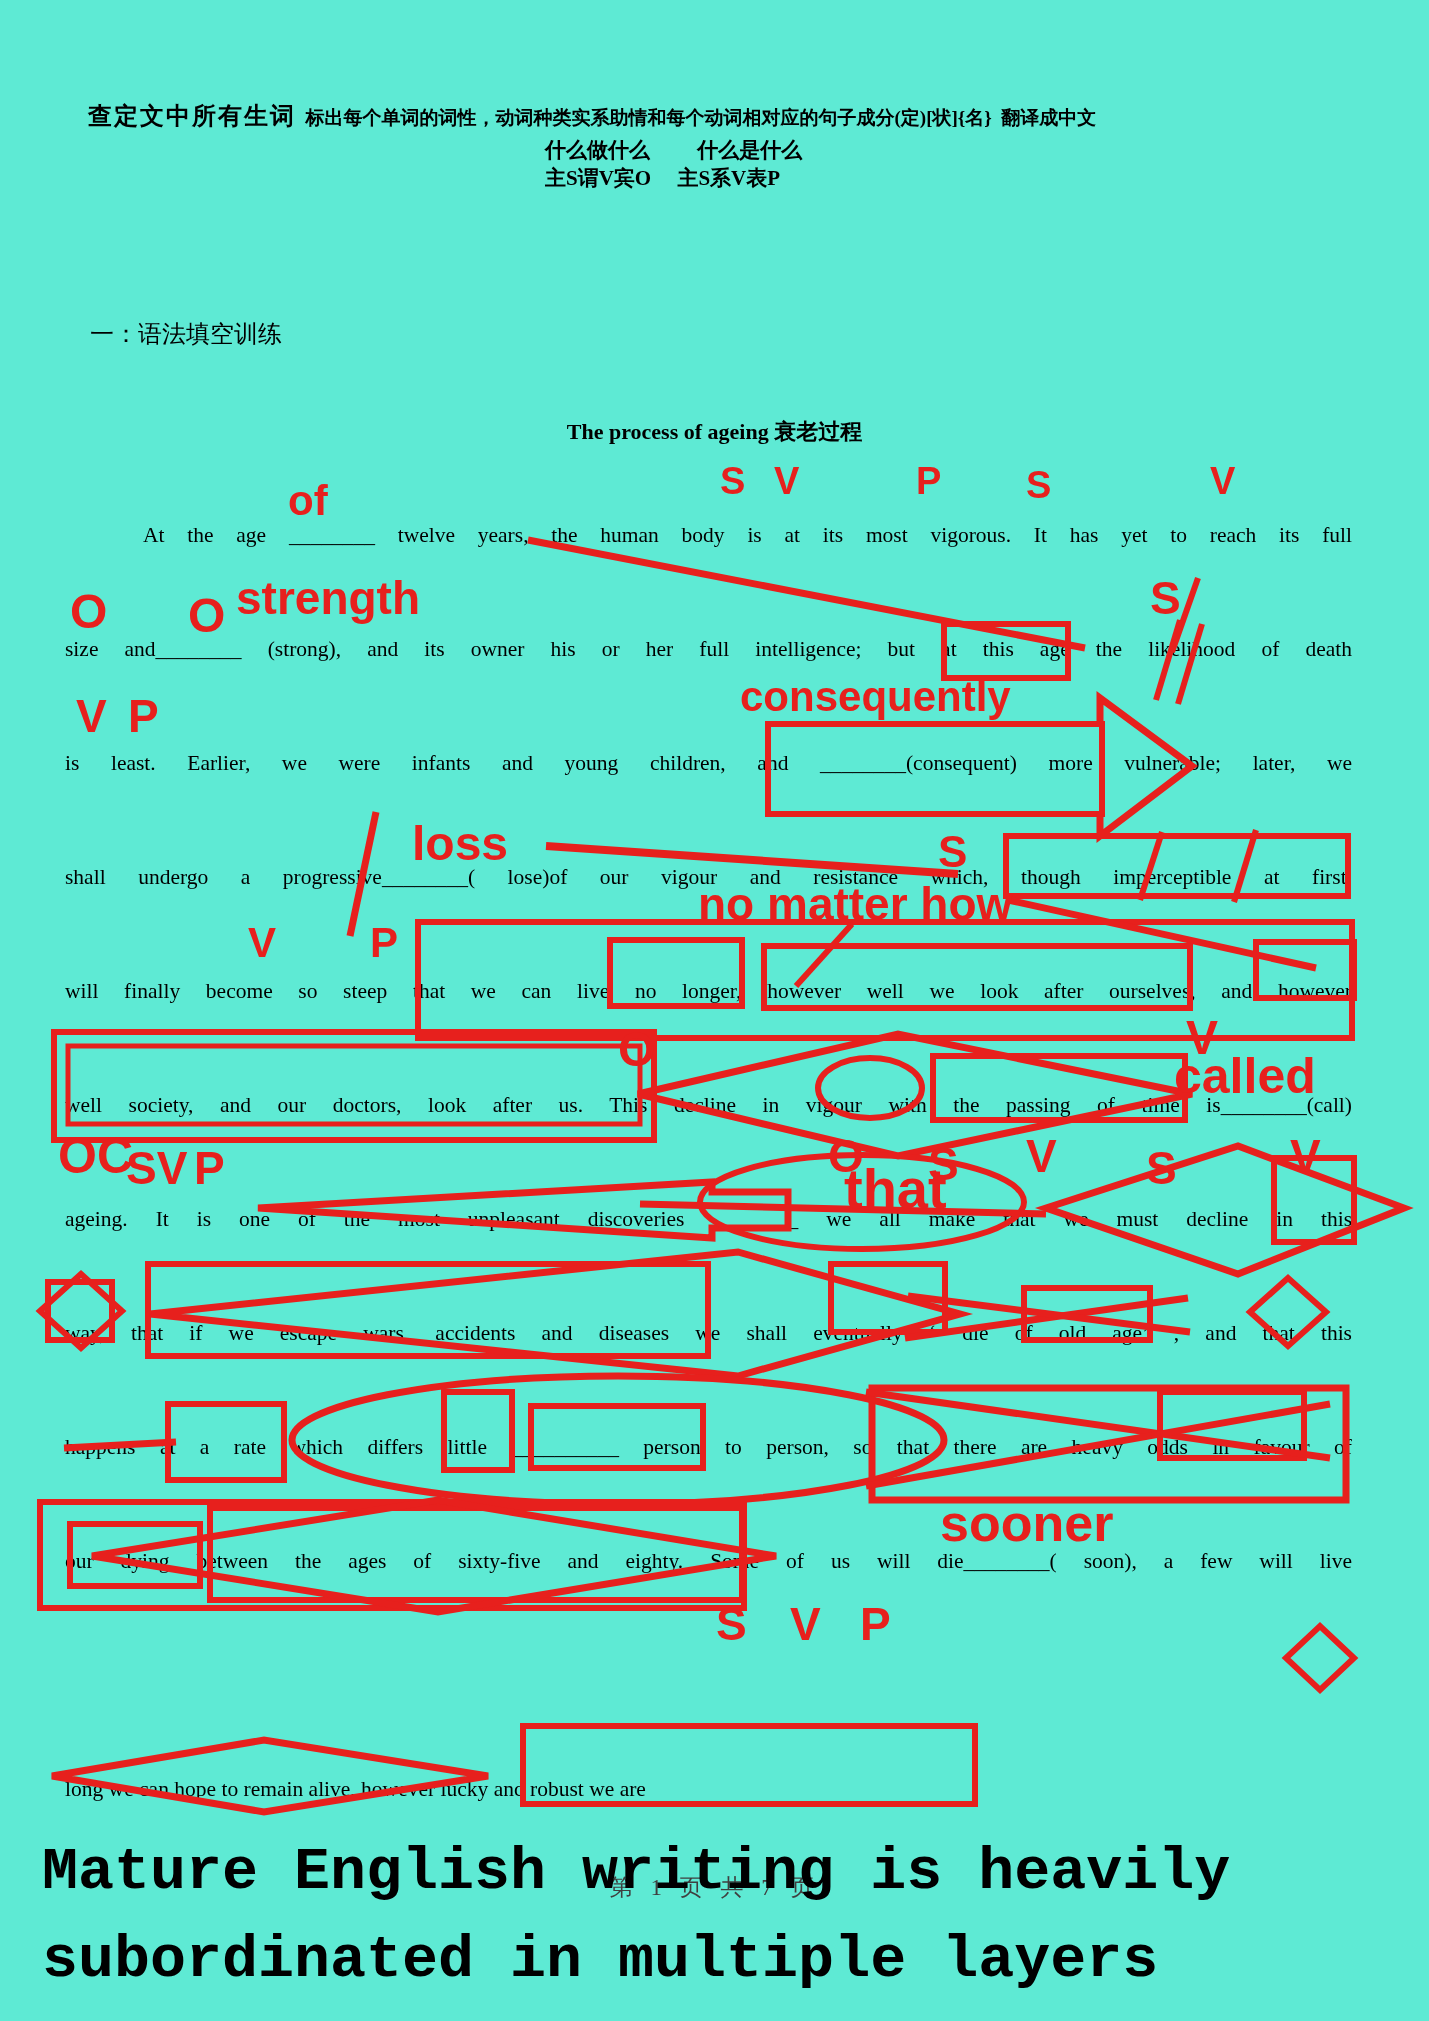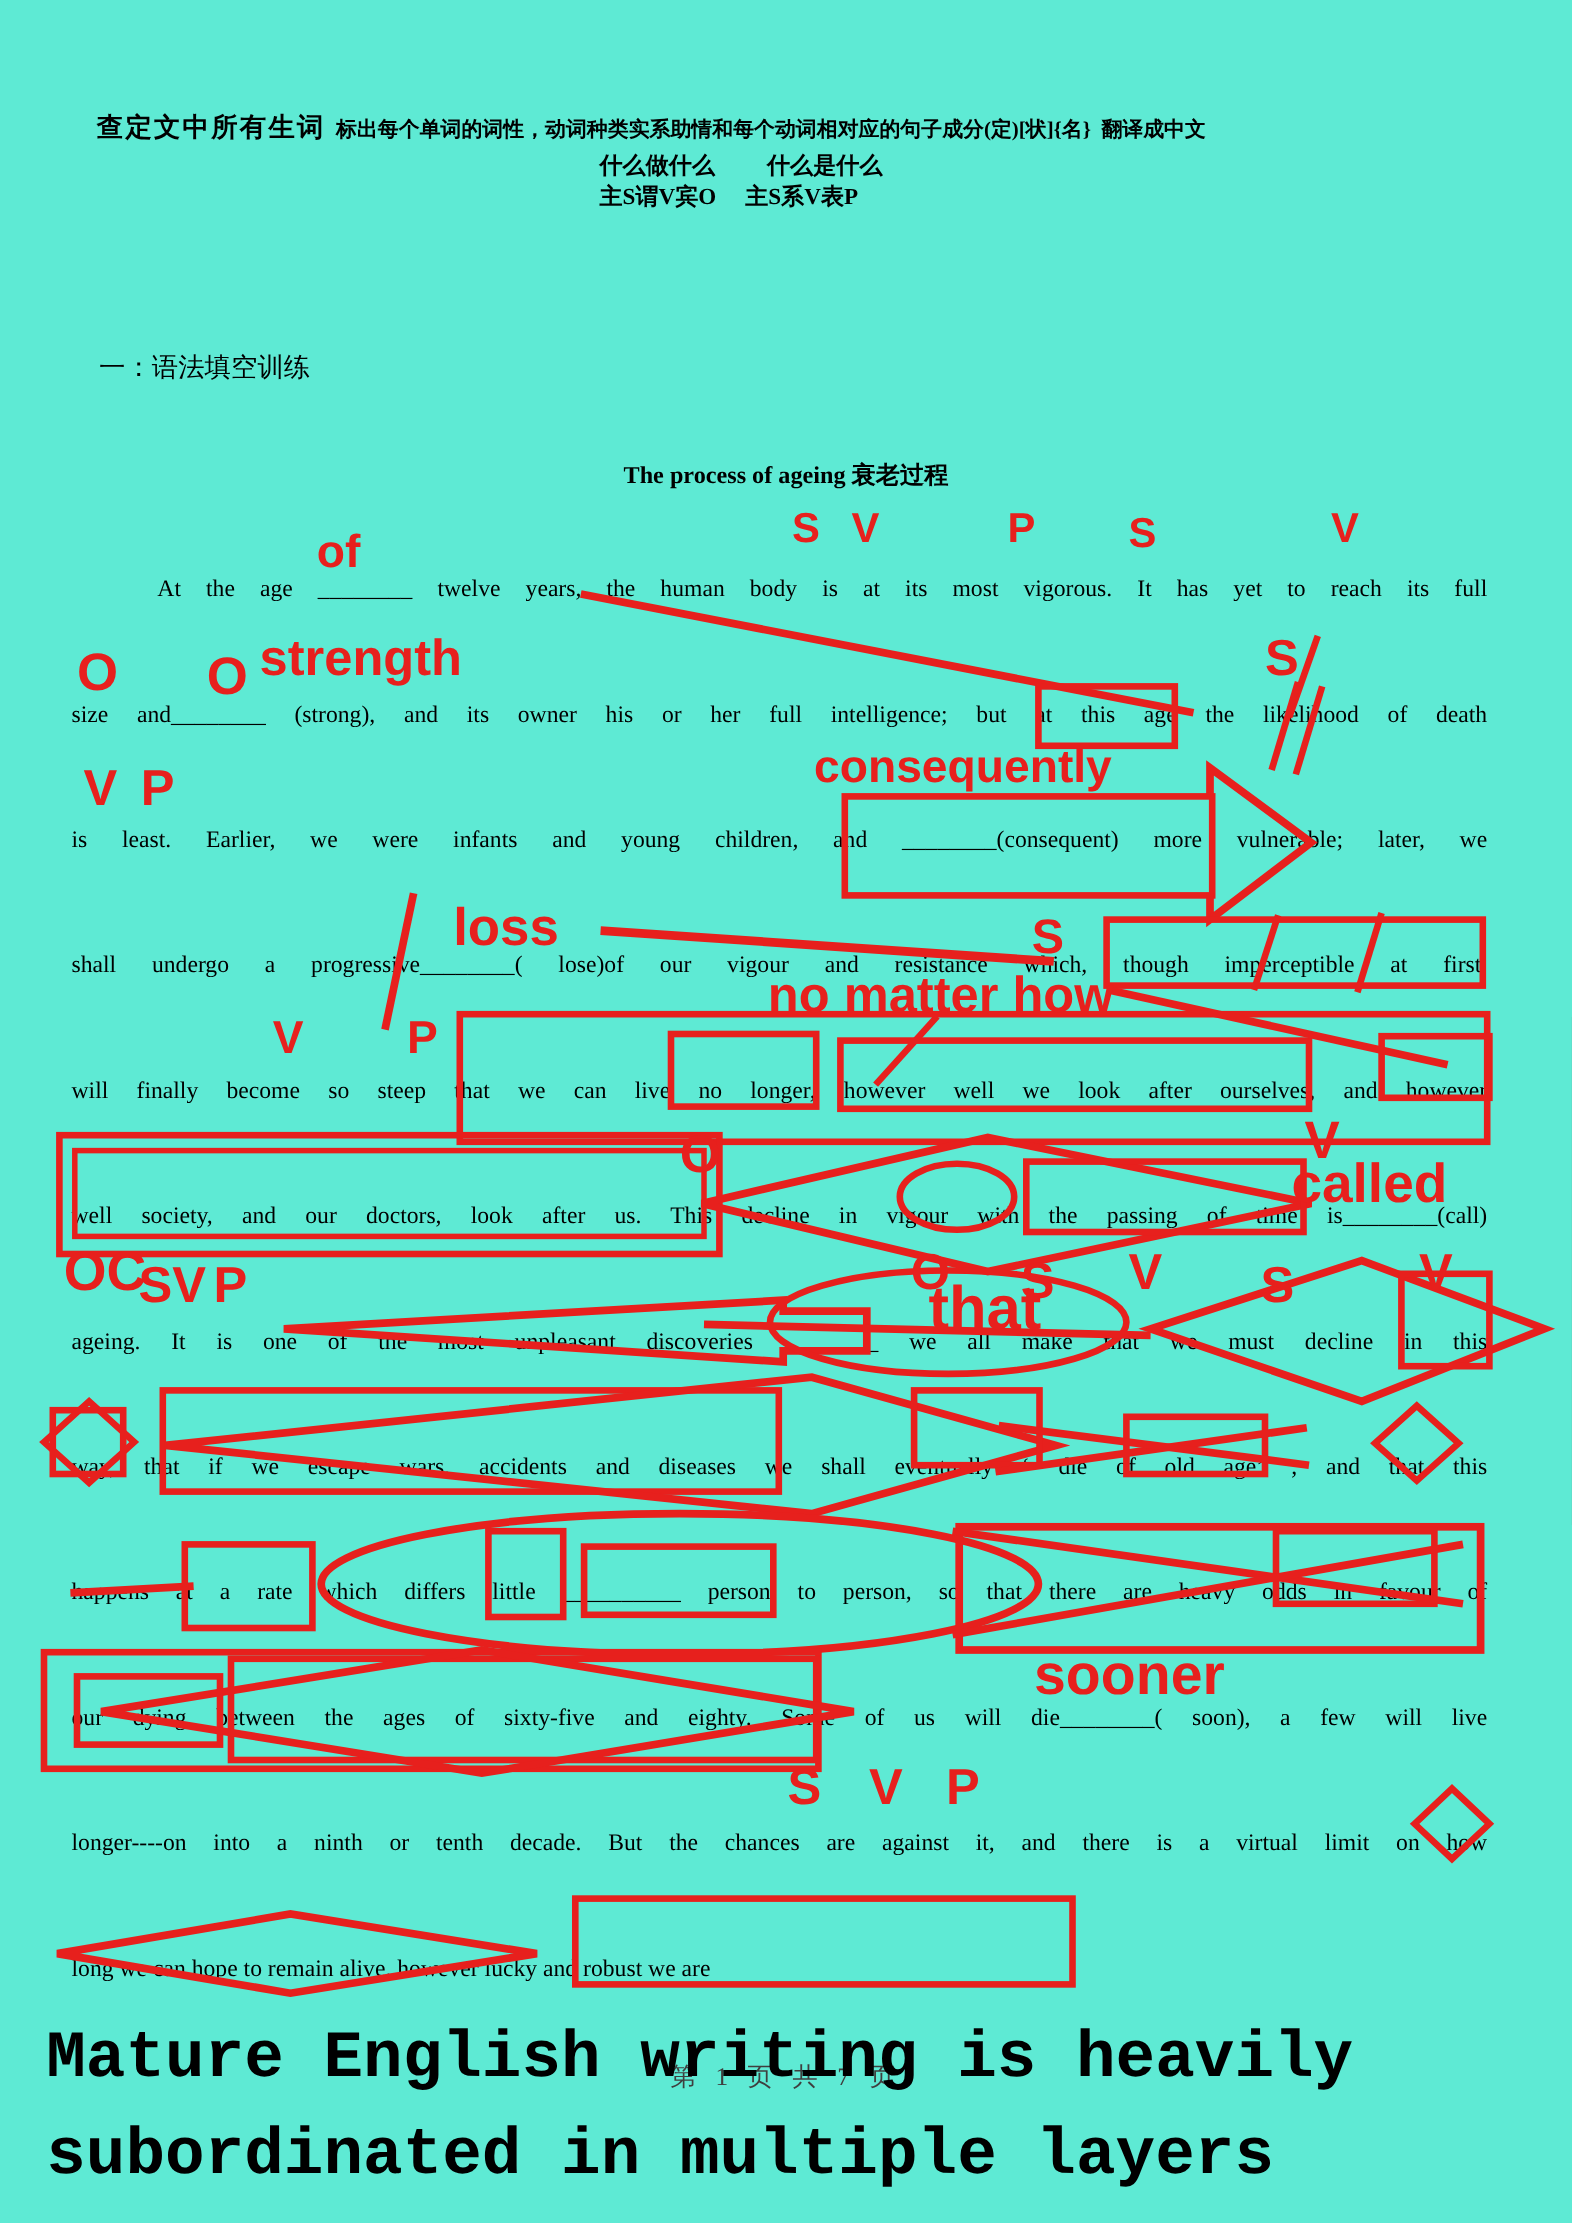--- a/index.html
+++ b/index.html
@@ -41,21 +41,20 @@
   <div class="passage-line indent" style="top:520px">At the age ________ twelve years, the human body is at its most vigorous. It has yet to reach its full</div>
   <div class="passage-line" style="top:634px">size and________ (strong), and its owner his or her full intelligence; but at this age the likelihood of death</div>
   <div class="passage-line" style="top:748px">is least. Earlier, we were infants and young children, and ________(consequent) more vulnerable; later, we</div>
   <div class="passage-line" style="top:862px">shall undergo a progressive________( lose)of our vigour and resistance which, though imperceptible at first,</div>
   <div class="passage-line" style="top:976px">will finally become so steep that we can live no longer, however well we look after ourselves, and however</div>
   <div class="passage-line" style="top:1090px">well society, and our doctors, look after us. This decline in vigour with the passing of time is________(call)</div>
   <div class="passage-line" style="top:1204px">ageing. It is one of the most unpleasant discoveries ________ we all make that we must decline in this</div>
   <div class="passage-line" style="top:1318px">way, that if we escape wars, accidents and diseases we shall eventually ‘ die of old age’ , and that this</div>
   <div class="passage-line" style="top:1432px">happens at a rate which differs little __________ person to person, so that there are heavy odds in favour of</div>
   <div class="passage-line" style="top:1546px">our dying between the ages of sixty-five and eighty. Some of us will die________( soon), a few will live</div>
-  <div class="passage-line" style="top:1660px">longer----on into a ninth or tenth decade. But the chances are against it, and there is a virtual limit on how</div>
   <div class="passage-line short" style="top:1774px">long we can hope to remain alive, however lucky and robust we are</div>
 
   <div class="footer">第 1 页 共 7 页</div>
   <div class="caption">Mature English writing is heavily subordinated in multiple layers</div>
 
   <div id="red-labels">
       <span class="red-label" style="left: 288px; top: 482px; font-size: 42px;">of</span>
       <span class="red-label" style="left: 720px; top: 464px; font-size: 38px;">S</span>
       <span class="red-label" style="left: 774px; top: 464px; font-size: 38px;">V</span>
       <span class="red-label" style="left: 916px; top: 464px; font-size: 38px;">P</span>

